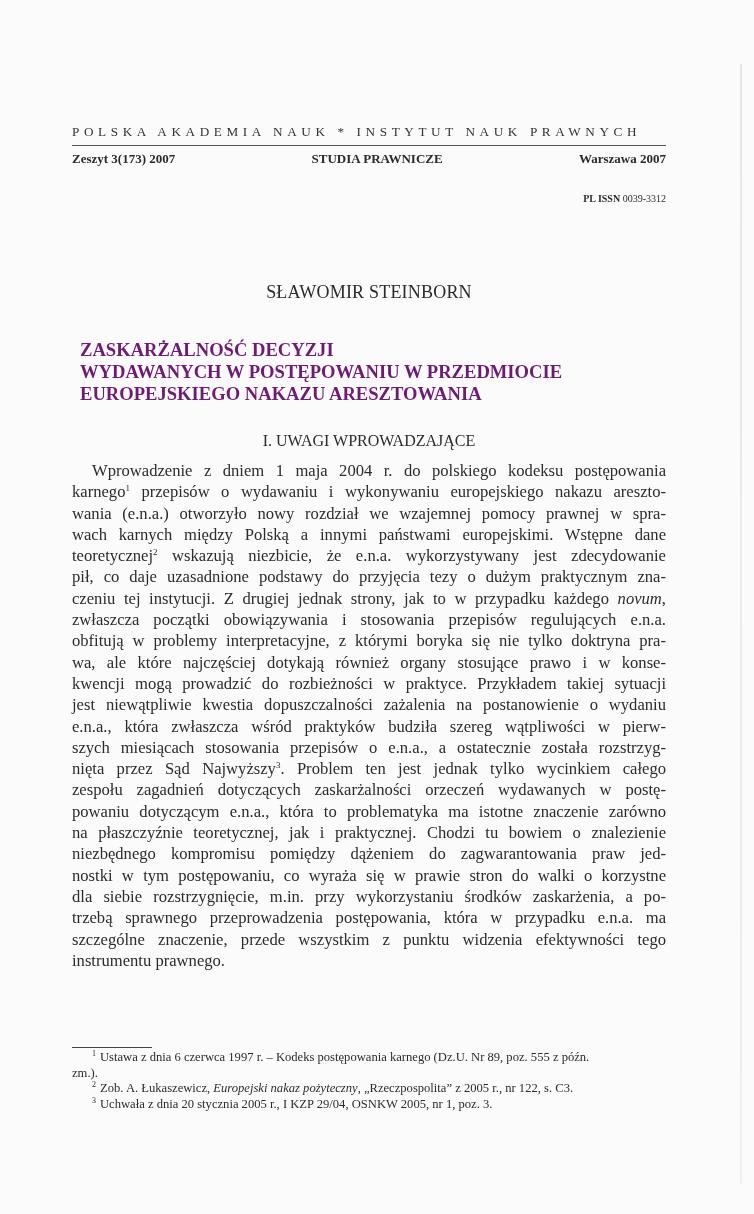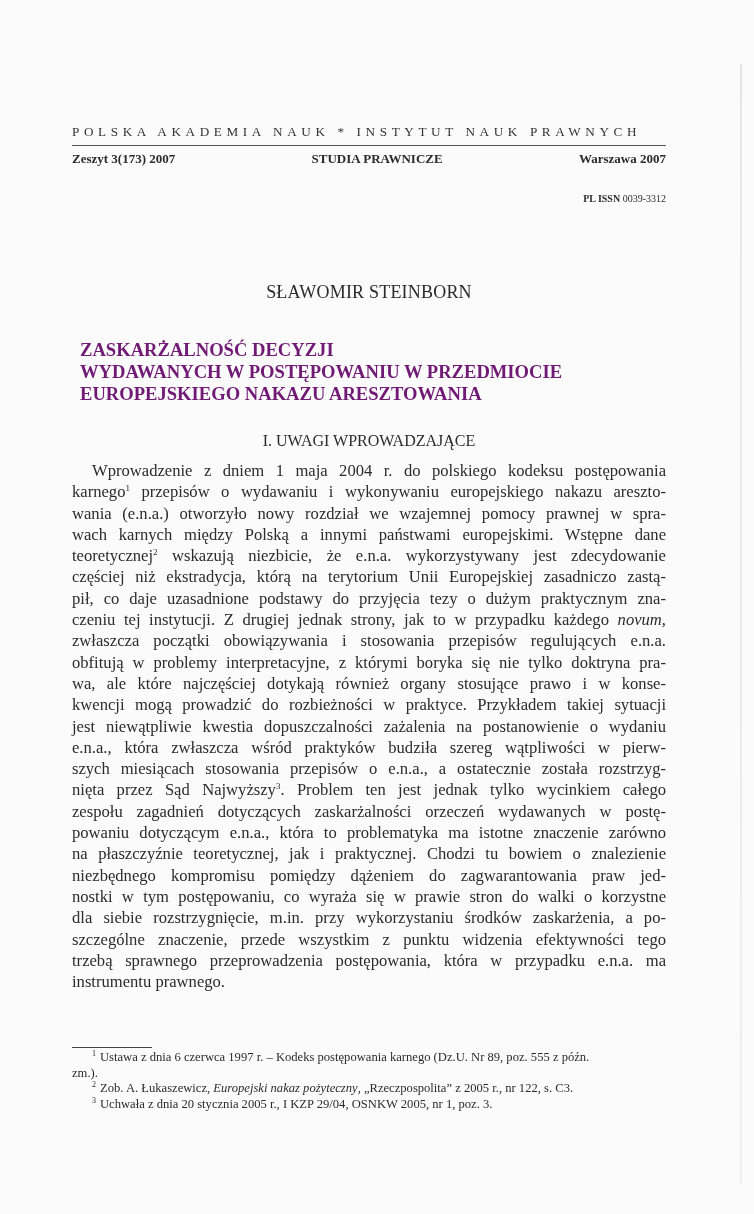--- a/index.html
+++ b/index.html
@@ -94,39 +94,38 @@
   </div>
 
   <div class="section">I. UWAGI WPROWADZAJĄCE</div>
 
   <div class="body-text" id="body-text">
       <span class="ln first"><span>Wprowadzenie z dniem 1 maja 2004 r. do polskiego kodeksu postępowania</span></span>
       <span class="ln"><span>karnego</span><sup>1</sup><span> przepisów o wydawaniu i wykonywaniu europejskiego nakazu aresztο-</span></span>
       <span class="ln"><span>wania (e.n.a.) otworzyło nowy rozdział we wzajemnej pomocy prawnej w spra-</span></span>
       <span class="ln"><span>wach karnych między Polską a innymi państwami europejskimi. Wstępne dane</span></span>
       <span class="ln"><span>teoretycznej</span><sup>2</sup><span> wskazują niezbicie, że e.n.a. wykorzystywany jest zdecydowanie</span></span>
-      <span class="ln"><span>częściej niż ekstradycja, którą na terytorium Unii Europejskiej zasadniczo zastą-</span></span>
       <span class="ln"><span>pił, co daje uzasadnione podstawy do przyjęcia tezy o dużym praktycznym zna-</span></span>
       <span class="ln"><span>czeniu tej instytucji. Z drugiej jednak strony, jak to w przypadku każdego </span><i>novum</i><span>,</span></span>
       <span class="ln"><span>zwłaszcza początki obowiązywania i stosowania przepisów regulujących e.n.a.</span></span>
       <span class="ln"><span>obfitują w problemy interpretacyjne, z którymi boryka się nie tylko doktryna pra-</span></span>
       <span class="ln"><span>wa, ale które najczęściej dotykają również organy stosujące prawo i w konse-</span></span>
       <span class="ln"><span>kwencji mogą prowadzić do rozbieżności w praktyce. Przykładem takiej sytuacji</span></span>
       <span class="ln"><span>jest niewątpliwie kwestia dopuszczalności zażalenia na postanowienie o wydaniu</span></span>
       <span class="ln"><span>e.n.a., która zwłaszcza wśród praktyków budziła szereg wątpliwości w pierw-</span></span>
       <span class="ln"><span>szych miesiącach stosowania przepisów o e.n.a., a ostatecznie została rozstrzyg-</span></span>
       <span class="ln"><span>nięta przez Sąd Najwyższy</span><sup>3</sup><span>. Problem ten jest jednak tylko wycinkiem całego</span></span>
       <span class="ln"><span>zespołu zagadnień dotyczących zaskarżalności orzeczeń wydawanych w postę-</span></span>
       <span class="ln"><span>powaniu dotyczącym e.n.a., która to problematyka ma istotne znaczenie zarówno</span></span>
       <span class="ln"><span>na płaszczyźnie teoretycznej, jak i praktycznej. Chodzi tu bowiem o znalezienie</span></span>
       <span class="ln"><span>niezbędnego kompromisu pomiędzy dążeniem do zagwarantowania praw jed-</span></span>
       <span class="ln"><span>nostki w tym postępowaniu, co wyraża się w prawie stron do walki o korzystne</span></span>
       <span class="ln"><span>dla siebie rozstrzygnięcie, m.in. przy wykorzystaniu środków zaskarżenia, a po-</span></span>
+      <span class="ln"><span>trzebą sprawnego przeprowadzenia postępowania, która w przypadku e.n.a. ma</span></span>
       <span class="ln"><span>szczególne znaczenie, przede wszystkim z punktu widzenia efektywności tego</span></span>
-      <span class="ln"><span>trzebą sprawnego przeprowadzenia postępowania, która w przypadku e.n.a. ma</span></span>
       <span class="ln last"><span>instrumentu prawnego.</span></span>
     </div>
 
   <div class="fn-rule"></div>
   <div class="footnotes" id="footnotes">
       <span class="fn ind"><sup>1</sup><span>Ustawa z dnia 6 czerwca 1997 r. – Kodeks postępowania karnego (Dz.U. Nr 89, poz. 555 z późn.</span></span>
       <span class="fn">zm.).</span>
       <span class="fn ind"><sup>2</sup><span>Zob. A. Łukaszewicz, </span><i>Europejski nakaz pożyteczny</i><span>, „Rzeczpospolita” z 2005 r., nr 122, s. C3.</span></span>
       <span class="fn ind"><sup>3</sup><span>Uchwała z dnia 20 stycznia 2005 r., I KZP 29/04, OSNKW 2005, nr 1, poz. 3.</span></span>
     </div>

